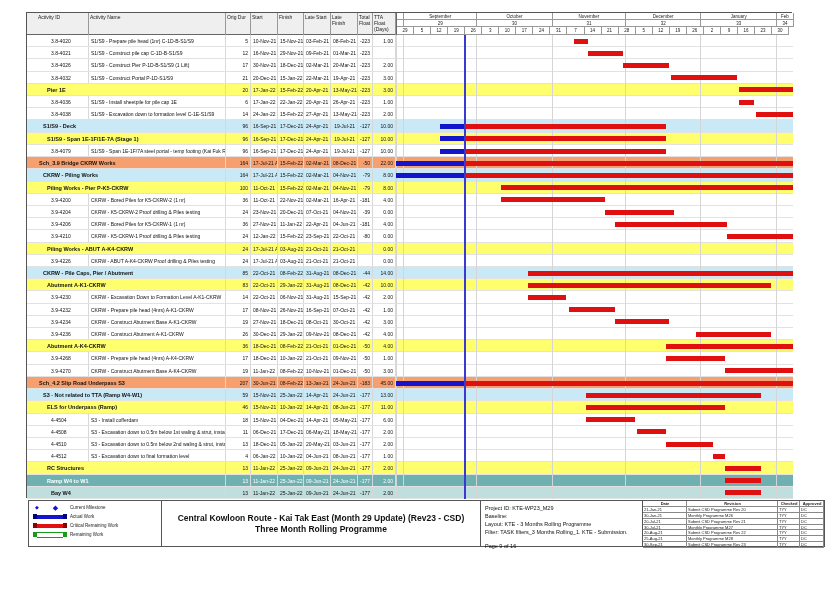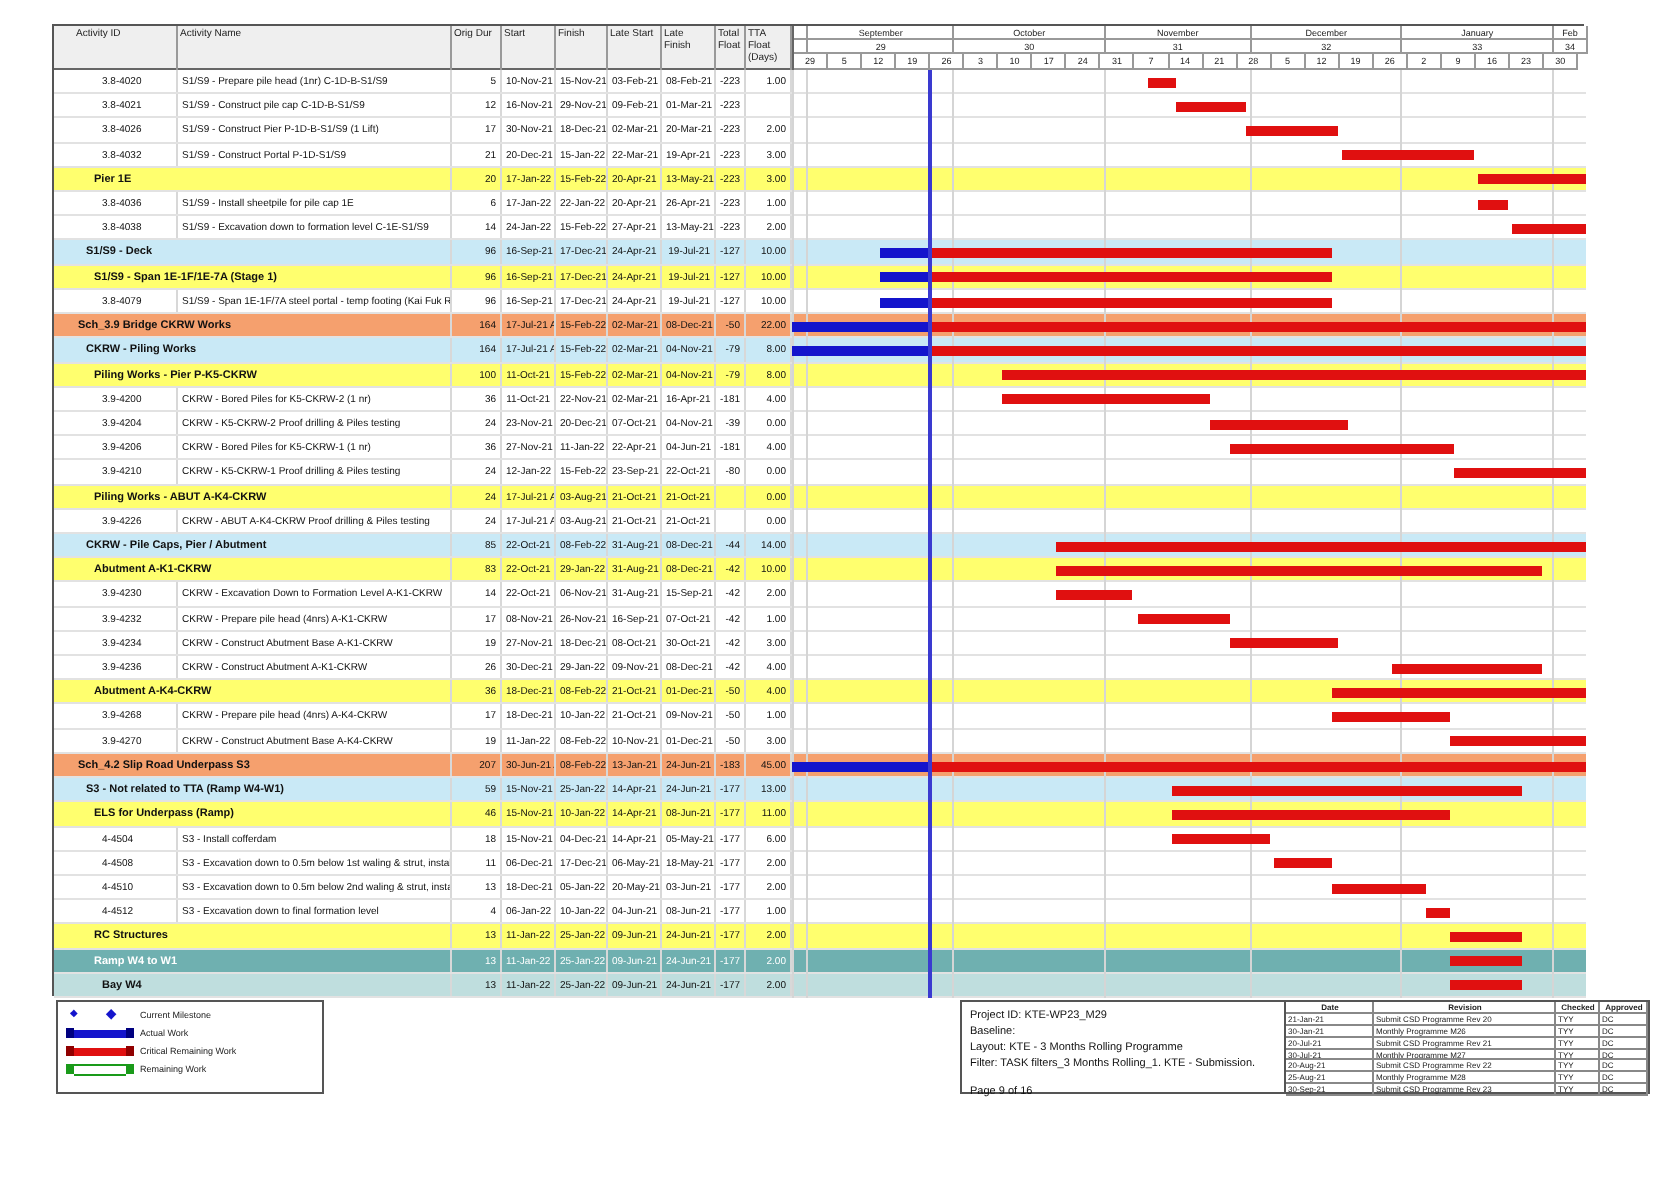--- a/index.html
+++ b/index.html
@@ -616,20 +616,26 @@
           <div class="lbar lrem">
             <b></b>
             <i></i>
             <b></b>
           </div>
           <div class="legend-label">Remaining Work</div>
         </div>
       </div>
   </div>
 
+  <div class="fbox" style="left:161px;top:500px;width:320px;height:47px;">
+    <div class="titleblock">
+      <div class="title1">Central Kowloon Route - Kai Tak East (Month 29 Update) (Rev23 - CSD)</div>
+      <div class="title2">Three Month Rolling Programme</div>
+    </div>
+  </div>
 
   <div class="fbox" style="left:480px;top:500px;width:163px;height:47px;">
     <div class="pinfo" id="pinfo">
         <div>Project ID: KTE-WP23_M29</div>
         <div>Baseline:</div>
         <div>Layout: KTE - 3 Months Rolling Programme</div>
         <div>Filter: TASK filters_3 Months Rolling_1. KTE - Submission.</div>
         <div class="pageline">Page 9 of 16</div>
       </div>
   </div>

